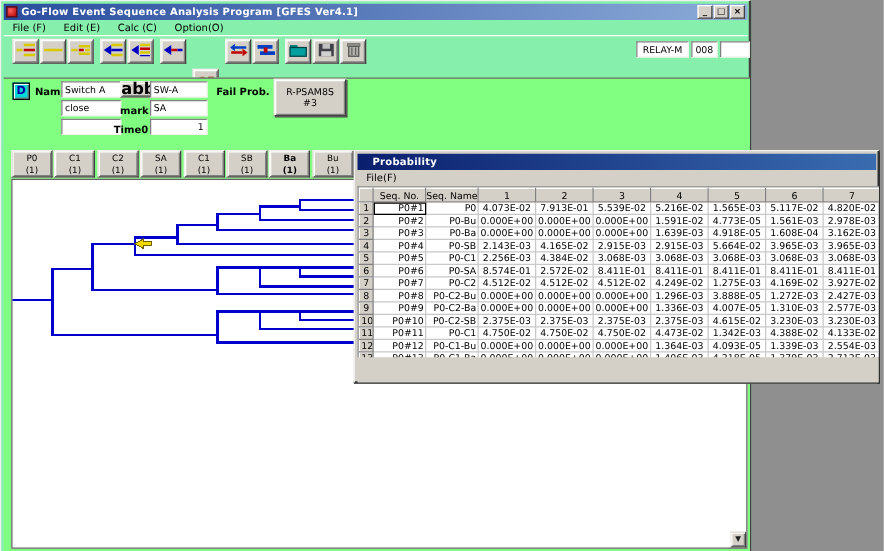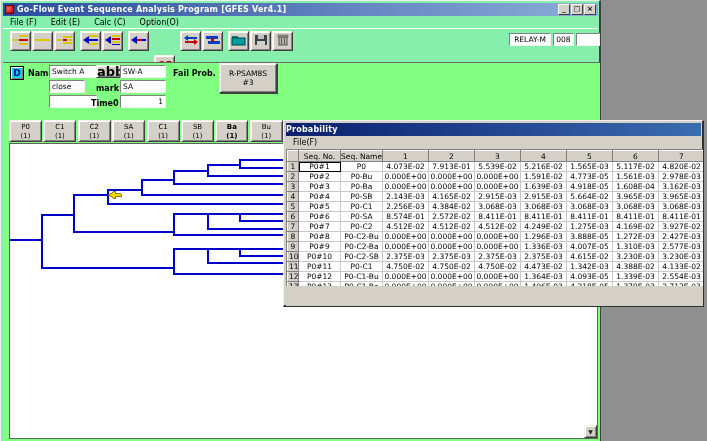--- a/index.html
+++ b/index.html
@@ -59,30 +59,30 @@
     border:1px solid #606060; }
   #tree-svg { position:absolute; left:0; top:0; }
   #canvas-scroll-down { position:absolute; left:574px; top:281px; width:13px; height:13px;
     text-align:center; font-size:6px; line-height:11px; color:#202020; }
 
   
   #prob-window { position:absolute; left:283px; top:120px; width:421px; height:187px; background:#d4d0c8;
     border-top:1px solid #f0f0f0; border-left:1px solid #f0f0f0; border-right:2px solid #303030; border-bottom:2px solid #303030;
     z-index:10; }
   #prob-titlebar { position:absolute; left:2px; top:2px; width:415px; height:13px;
-    background:linear-gradient(90deg,#0a1f6e,#3a6cb0); display:flex; align-items:center; padding-left:0; }
+    background:linear-gradient(90deg,#0a1f6e,#3a6cb0); display:flex; align-items:center; padding-left:12px; }
   #prob-menubar { position:absolute; left:2px; top:15px; width:415px; height:12px; display:flex; align-items:center; }
   #prob-table-wrap { position:absolute; left:2px; top:28px; width:417px; height:137px; background:#fff;
     border-top:1px solid #808080; border-left:1px solid #808080; overflow:hidden; }
   table { border-collapse:collapse; table-layout:fixed; width:417px; }
   th { background:#d4d0c8; font-weight:normal; font-size:7.5px; height:11px;
     border:1px solid #808080; border-top-color:#fff; border-left-color:#fff; overflow:hidden; white-space:nowrap; }
   td { font-size:7.5px; height:9px; line-height:9px; border:1px solid #c8c8c8; overflow:hidden; white-space:nowrap; padding:0 1px; }
   td.rownum { background:#d4d0c8; border:1px solid #808080; border-top-color:#fff; border-left-color:#fff; text-align:center; }
-  td.seqno, td.seqname { text-align:center; }
+  td.seqno, td.seqname { text-align:right; }
   td.val { text-align:center; }
   td.sel-cell { outline:1px solid #000; outline-offset:-1px; }
   #prob-footer { position:absolute; left:2px; top:165px; width:417px; height:20px; background:#d4d0c8; }
 </style>
 </head>
 <body>
 
 <div id="stage">
 
   <div id="main-window">
@@ -203,21 +203,21 @@
       <span class="ed-label" style="left:25px; top:6px;">Name</span>
       <div class="ed-field sunken" style="left:46px; top:2px; width:48px;">Switch A</div>
       <div id="abbr-button" class="raised">abbr.</div>
       <div class="ed-field sunken" style="left:117px; top:2px; width:46px;">SW-A</div>
       <span class="ed-label" style="left:170px; top:6px;">Fail Prob.</span>
       <div id="psams-button" class="raised">
         <div>R-PSAM8S</div>
         <div>#3</div>
       </div>
 
-      <div class="ed-field sunken" style="left:46px; top:17px; width:36px;">close</div>
+      <div class="ed-field sunken" style="left:46px; top:17px; width:48px;">close</div>
       <span class="ed-label" style="left:93px; top:21px; width:22px; text-align:right;">mark</span>
       <div class="ed-field sunken" style="left:117px; top:17px; width:46px;">SA</div>
 
       <div class="ed-field sunken" style="left:46px; top:32px; width:48px;"></div>
       <span class="ed-label" style="left:88px; top:36px; width:27px; text-align:right;">Time0</span>
       <div class="ed-field sunken" style="left:117px; top:32px; width:46px; text-align:right;">1</div>
     </div>
 
     <div id="tree-panel">
       <div id="tree-headers">

